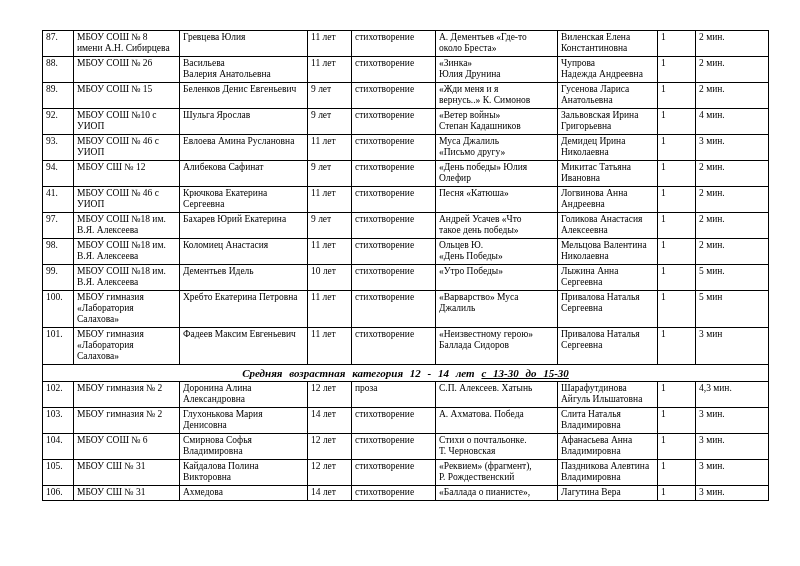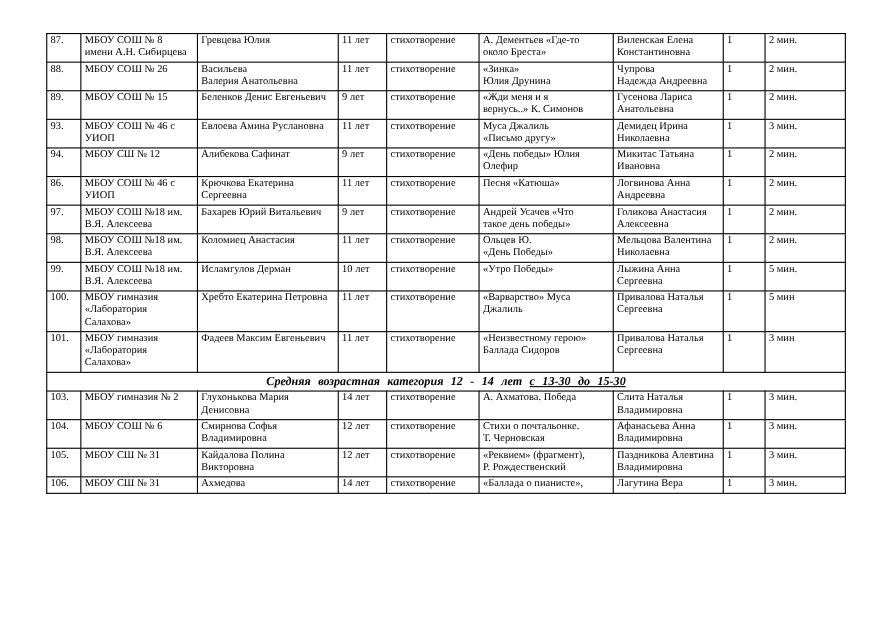--- a/index.html
+++ b/index.html
@@ -103,20 +103,34 @@
           <td class="c-age">9 лет</td>
           <td class="c-genre">стихотворение</td>
           <td class="c-title">«Жди меня и я
 вернусь..» К. Симонов</td>
           <td class="c-teacher">Гусенова Лариса
 Анатольевна</td>
           <td class="c-count">1</td>
           <td class="c-duration">2 мин.</td>
         </tr>
         <tr>
+          <td class="c-num">92.</td>
+          <td class="c-school">МБОУ СОШ №10 с
+УИОП</td>
+          <td class="c-name">Шульга Ярослав</td>
+          <td class="c-age">9 лет</td>
+          <td class="c-genre">стихотворение</td>
+          <td class="c-title">«Ветер войны»
+Степан Кадашников</td>
+          <td class="c-teacher">Зальвовская Ирина
+Григорьевна</td>
+          <td class="c-count">1</td>
+          <td class="c-duration">4 мин.</td>
+        </tr>
+        <tr>
           <td class="c-num">93.</td>
           <td class="c-school">МБОУ СОШ № 46 с
 УИОП</td>
           <td class="c-name">Евлоева Амина Руслановна</td>
           <td class="c-age">11 лет</td>
           <td class="c-genre">стихотворение</td>
           <td class="c-title">Муса Джалиль
 «Письмо другу»</td>
           <td class="c-teacher">Демидец Ирина
 Николаевна</td>
@@ -130,38 +144,38 @@
           <td class="c-age">9 лет</td>
           <td class="c-genre">стихотворение</td>
           <td class="c-title">«День победы» Юлия
 Олефир</td>
           <td class="c-teacher">Микитас Татьяна
 Ивановна</td>
           <td class="c-count">1</td>
           <td class="c-duration">2 мин.</td>
         </tr>
         <tr>
-          <td class="c-num">86.</td>
+          <td class="c-num">41.</td>
           <td class="c-school">МБОУ СОШ № 46 с
 УИОП</td>
           <td class="c-name">Крючкова Екатерина
 Сергеевна</td>
           <td class="c-age">11 лет</td>
           <td class="c-genre">стихотворение</td>
           <td class="c-title">Песня «Катюша»</td>
           <td class="c-teacher">Логвинова Анна
 Андреевна</td>
           <td class="c-count">1</td>
           <td class="c-duration">2 мин.</td>
         </tr>
         <tr>
           <td class="c-num">97.</td>
           <td class="c-school">МБОУ СОШ №18 им.
 В.Я. Алексеева</td>
-          <td class="c-name">Бахарев Юрий Витальевич</td>
+          <td class="c-name">Бахарев Юрий Екатерина</td>
           <td class="c-age">9 лет</td>
           <td class="c-genre">стихотворение</td>
           <td class="c-title">Андрей Усачев «Что
 такое день победы»</td>
           <td class="c-teacher">Голикова Анастасия
 Алексеевна</td>
           <td class="c-count">1</td>
           <td class="c-duration">2 мин.</td>
         </tr>
         <tr>
@@ -175,21 +189,21 @@
 «День Победы»</td>
           <td class="c-teacher">Мельцова Валентина
 Николаевна</td>
           <td class="c-count">1</td>
           <td class="c-duration">2 мин.</td>
         </tr>
         <tr>
           <td class="c-num">99.</td>
           <td class="c-school">МБОУ СОШ №18 им.
 В.Я. Алексеева</td>
-          <td class="c-name">Исламгулов Дерман</td>
+          <td class="c-name">Дементьев Идель</td>
           <td class="c-age">10 лет</td>
           <td class="c-genre">стихотворение</td>
           <td class="c-title">«Утро Победы»</td>
           <td class="c-teacher">Лыжина Анна
 Сергеевна</td>
           <td class="c-count">1</td>
           <td class="c-duration">5 мин.</td>
         </tr>
         <tr>
           <td class="c-num">100.</td>
@@ -218,20 +232,33 @@
 Баллада Сидоров</td>
           <td class="c-teacher">Привалова Наталья
 Сергеевна</td>
           <td class="c-count">1</td>
           <td class="c-duration">3 мин</td>
         </tr>
         <tr class="section-row">
           <td colspan="9"><span>Средняя возрастная категория 12 - 14 лет  </span><span class="u">с 13-30 до 15-30</span></td>
         </tr>
         <tr>
+          <td class="c-num">102.</td>
+          <td class="c-school">МБОУ гимназия № 2</td>
+          <td class="c-name">Доронина Алина
+Александровна</td>
+          <td class="c-age">12 лет</td>
+          <td class="c-genre">проза</td>
+          <td class="c-title">С.П. Алексеев. Хатынь</td>
+          <td class="c-teacher">Шарафутдинова
+Айгуль Ильшатовна</td>
+          <td class="c-count">1</td>
+          <td class="c-duration">4,3 мин.</td>
+        </tr>
+        <tr>
           <td class="c-num">103.</td>
           <td class="c-school">МБОУ гимназия № 2</td>
           <td class="c-name">Глухонькова Мария
 Денисовна</td>
           <td class="c-age">14 лет</td>
           <td class="c-genre">стихотворение</td>
           <td class="c-title">А. Ахматова. Победа</td>
           <td class="c-teacher">Слита Наталья
 Владимировна</td>
           <td class="c-count">1</td>

